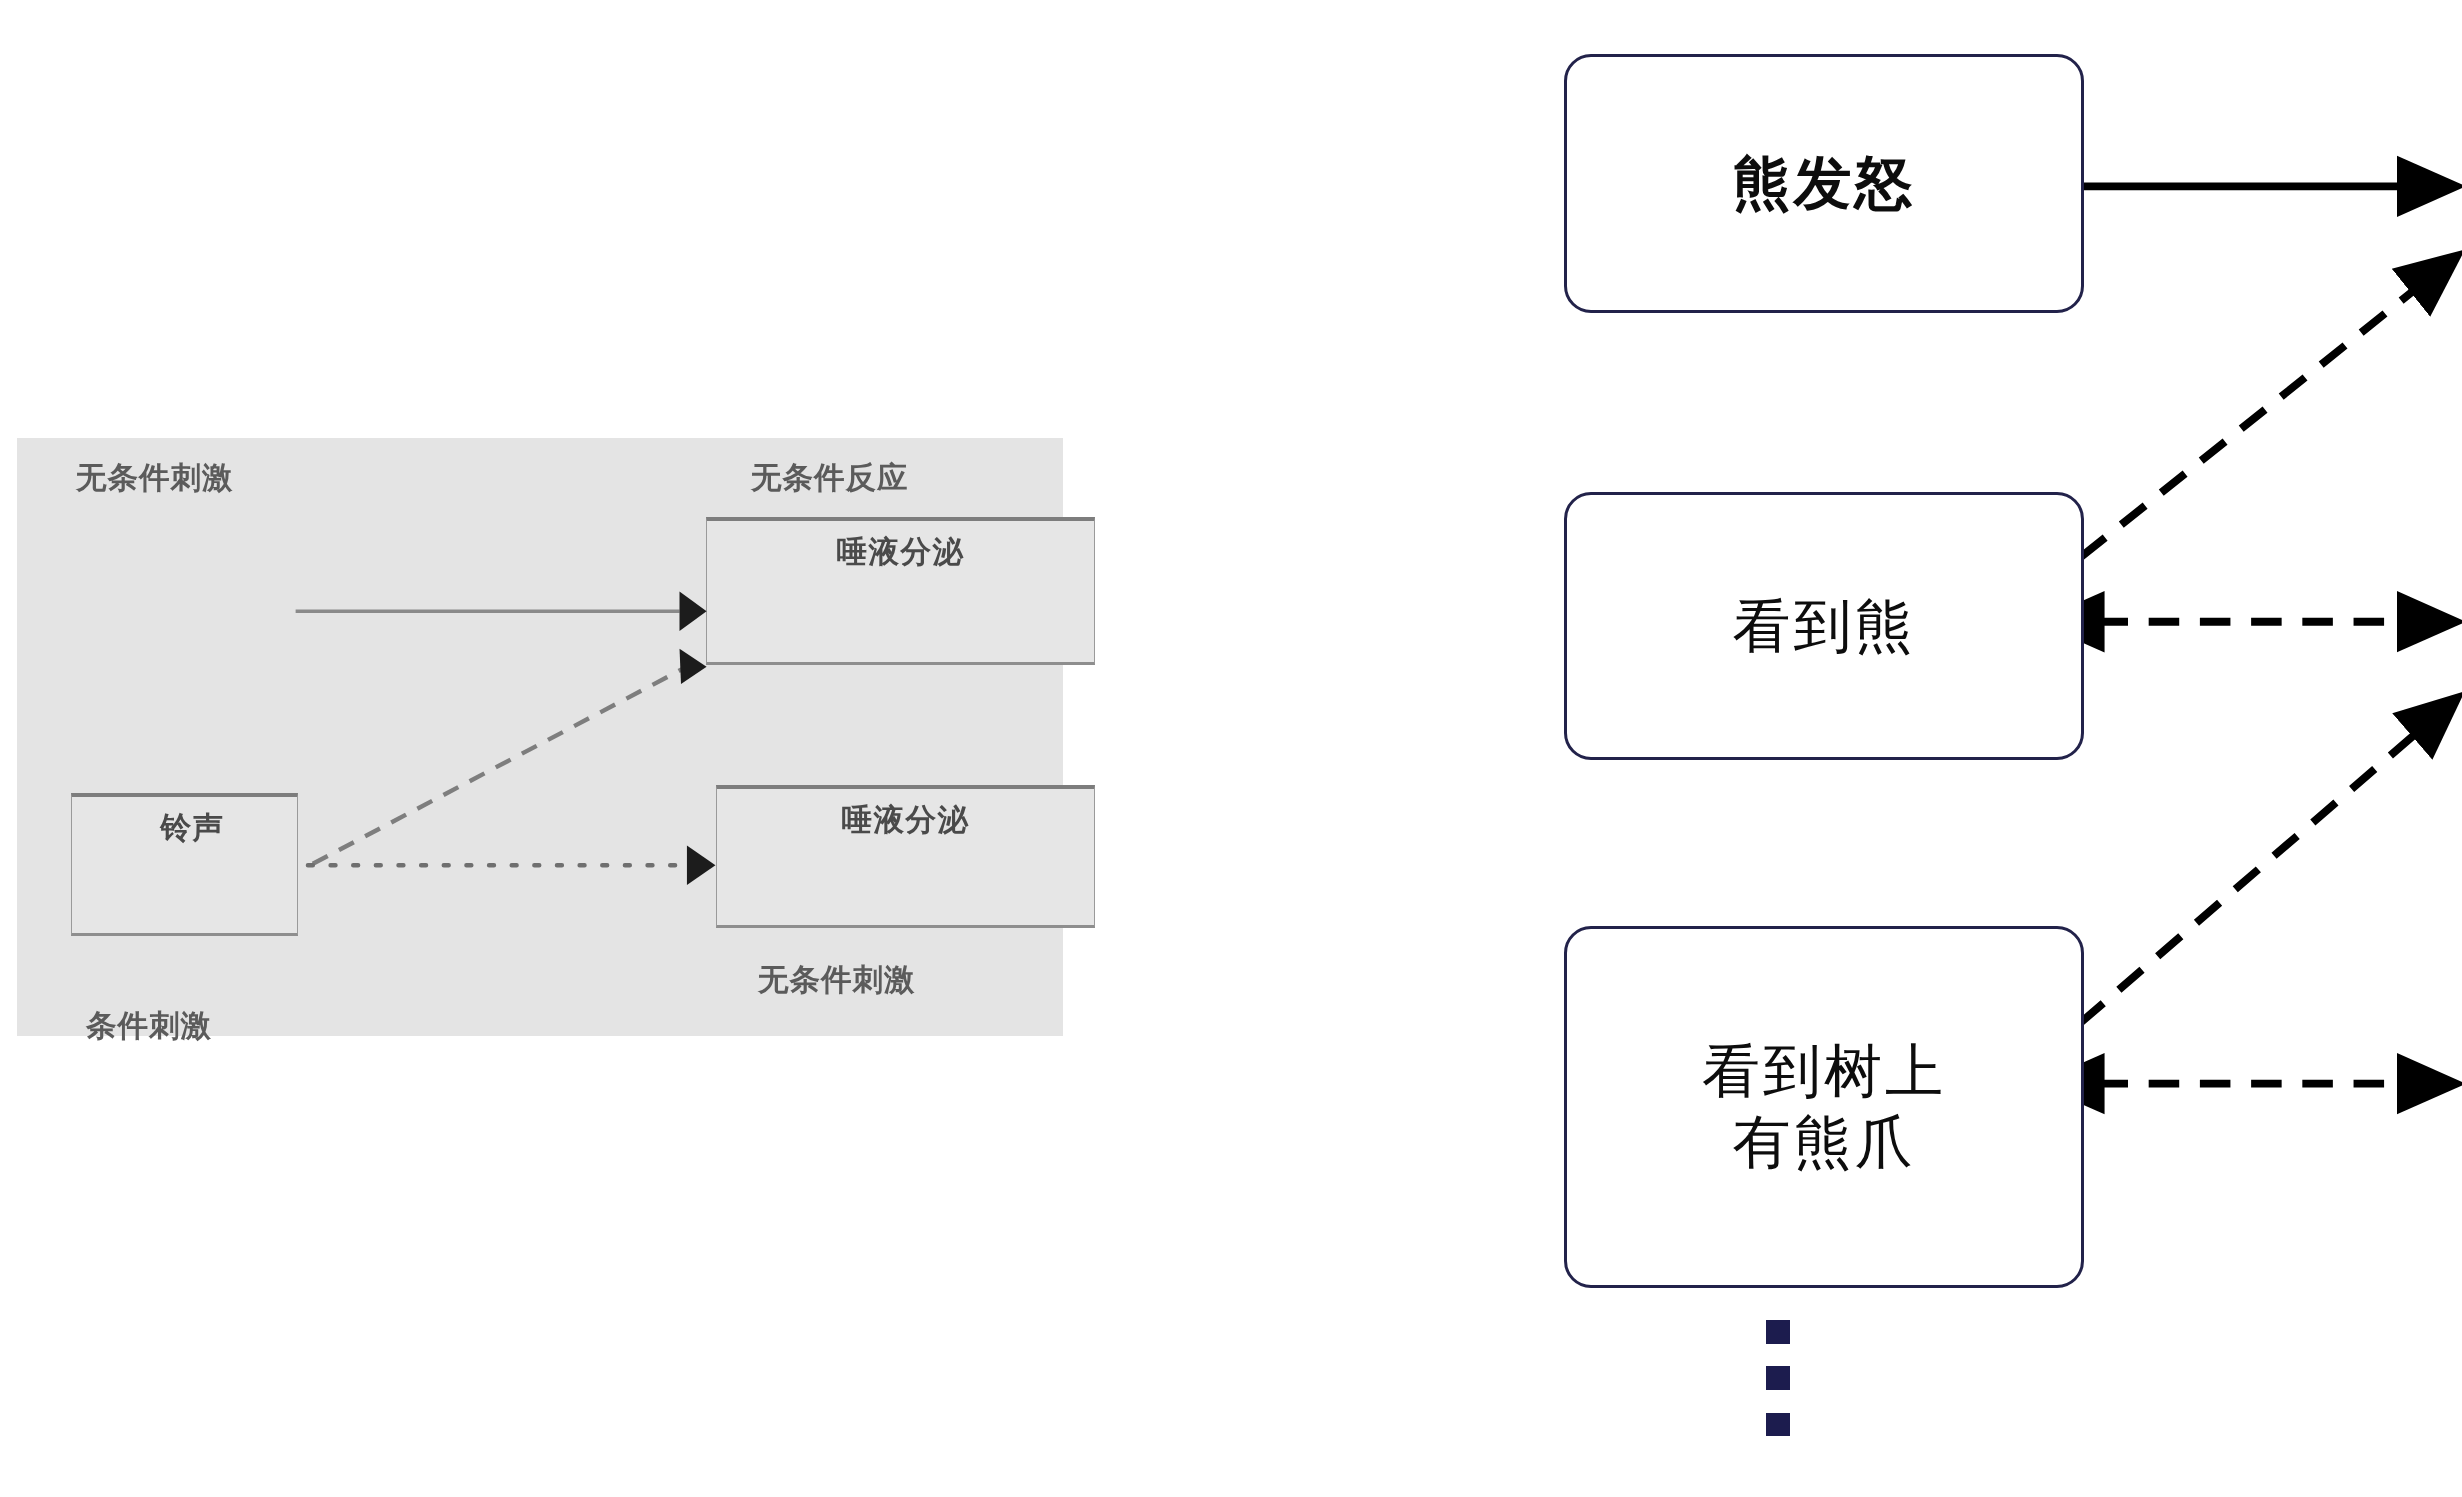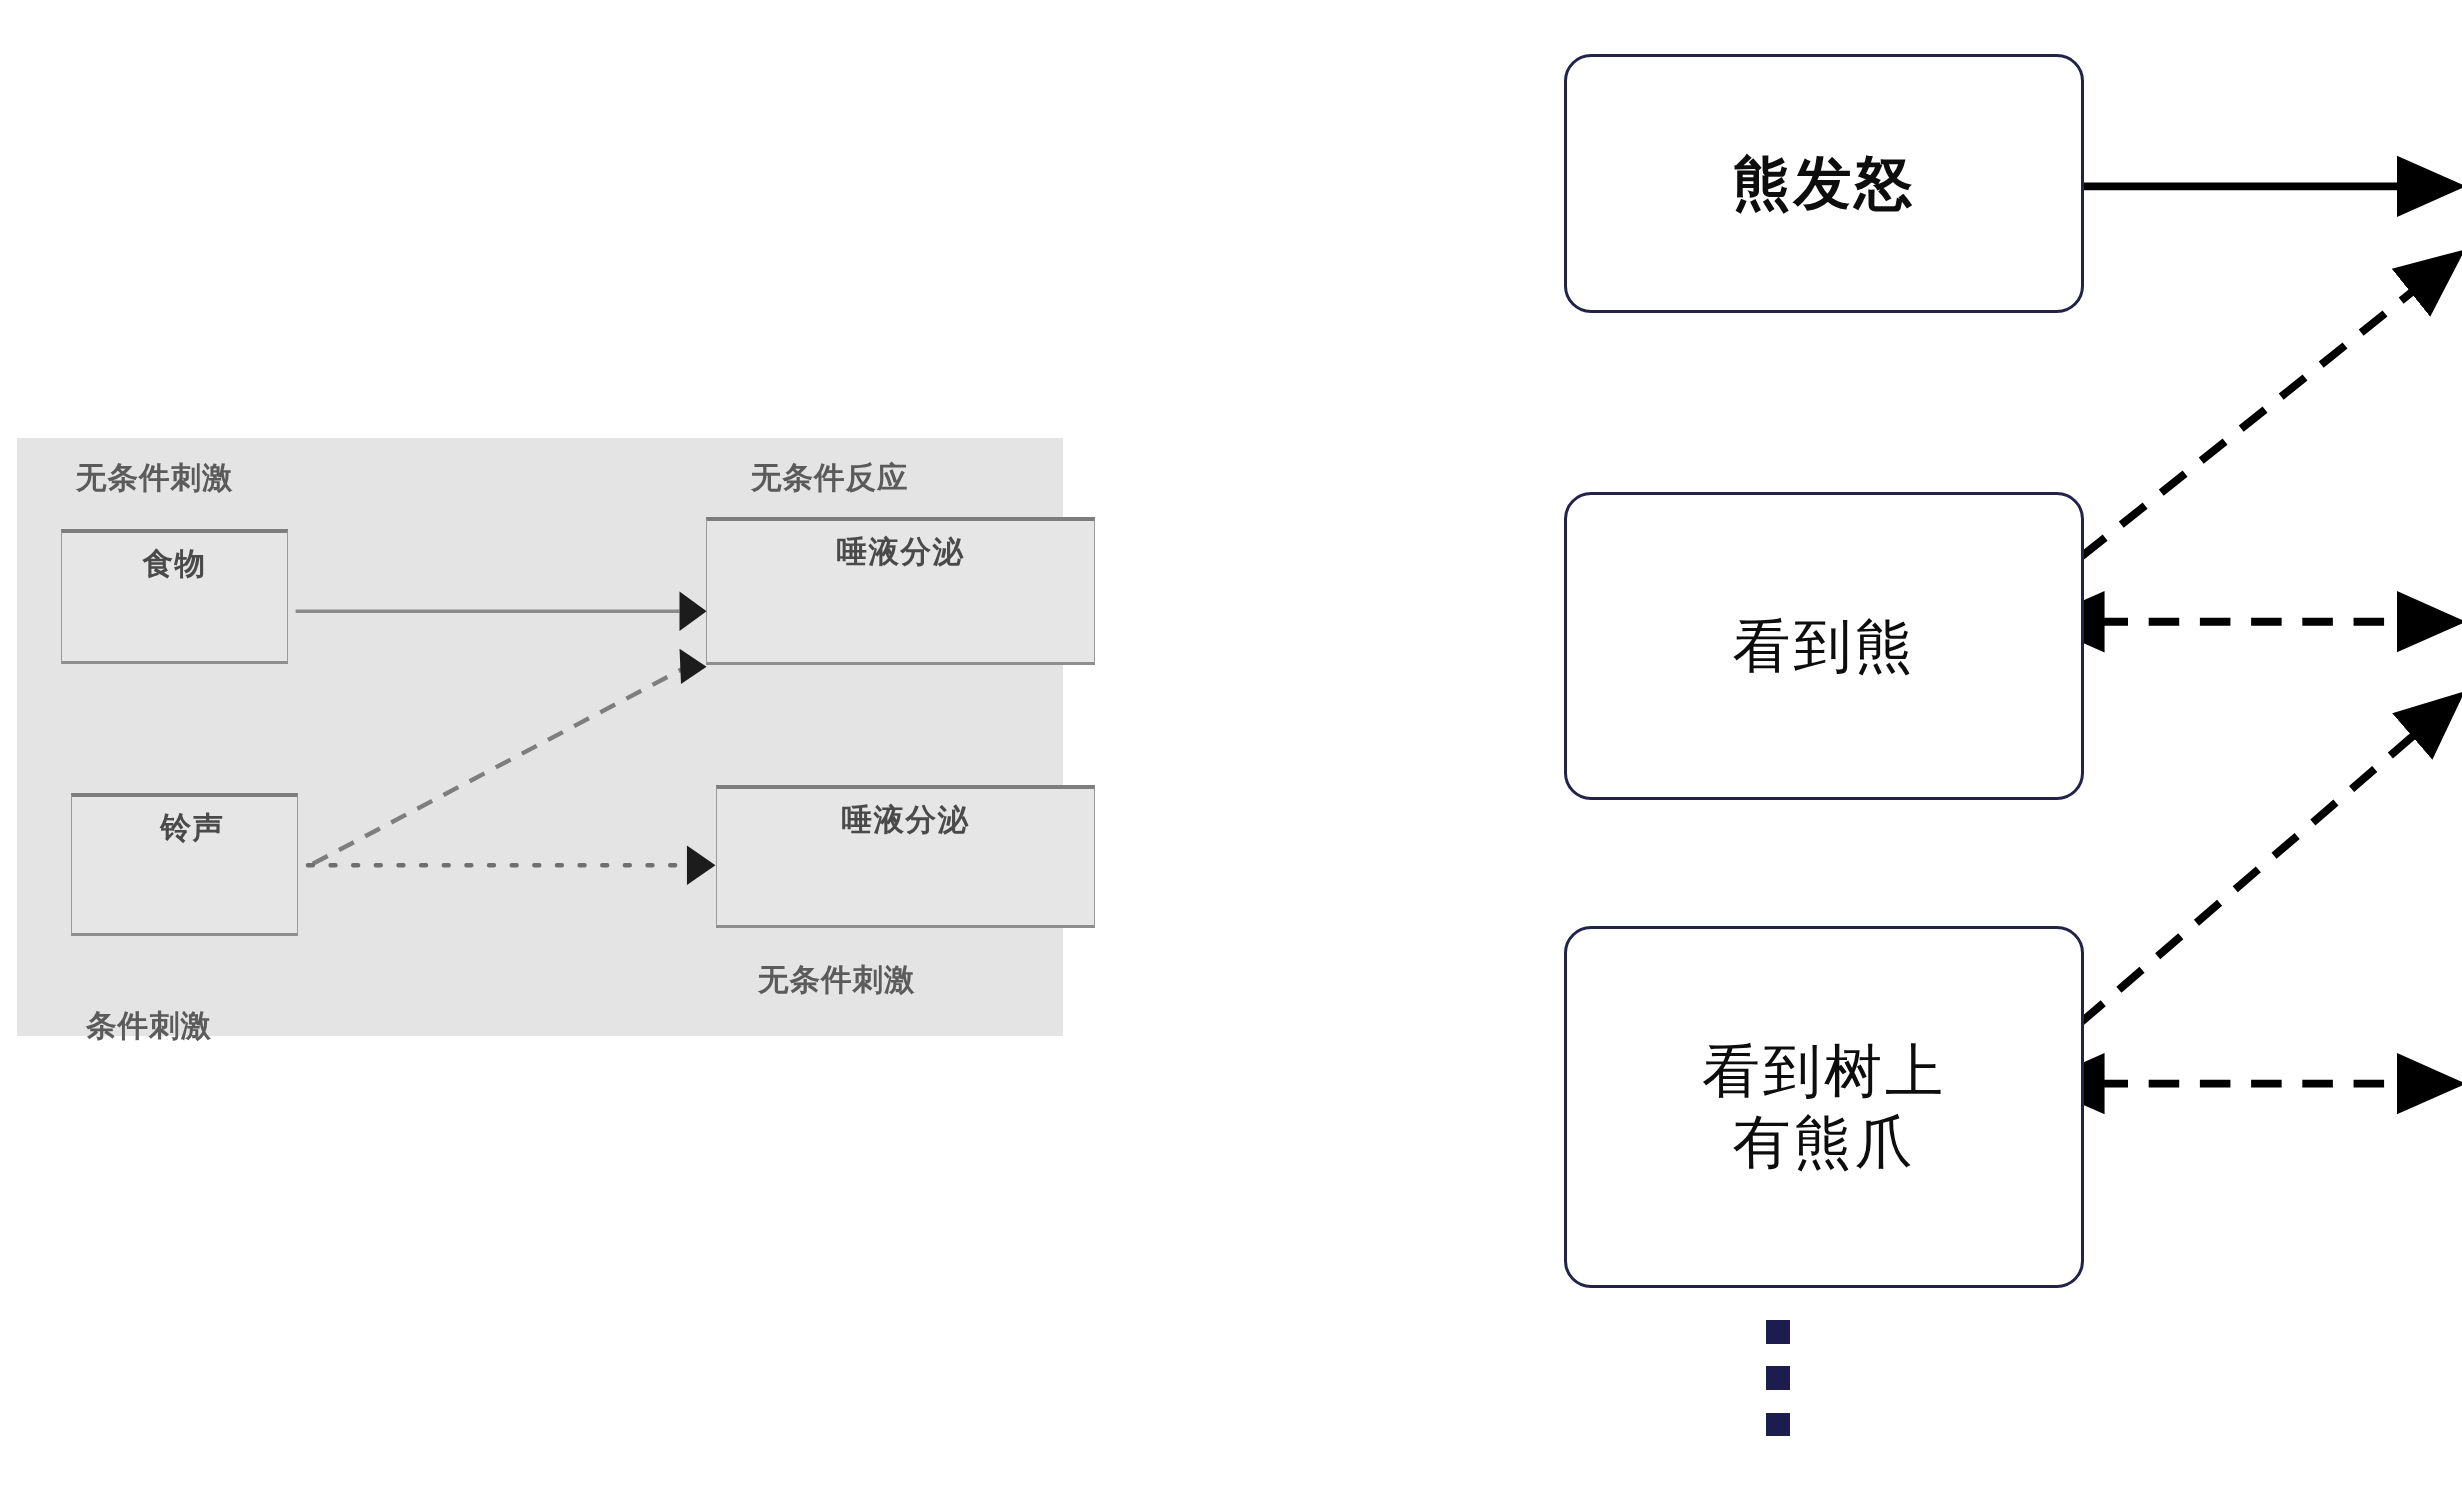--- a/index.html
+++ b/index.html
@@ -49,44 +49,41 @@
   }
   .node.dark{border:3.4px solid #22224a;}
 
   .node .cn{
     color:#0d0d0d;font-size:58px;letter-spacing:3px;line-height:1.22;
     white-space:pre-line;
   }
   .node .cn.bold{font-weight:bold;}
 
   #node-bear-angry   {left:1519px;top:54px; width:520px;height:259px;}
-  #node-see-bear     {left:1519px;top:492px;width:520px;height:308px;}
+  #node-see-bear     {left:1519px;top:492px;width:520px;height:268px;}
   #node-claw-marks   {left:1519px;top:926px;width:520px;height:362px;}
 
   #edges{position:absolute;left:0;top:0;width:3306px;height:1498px;pointer-events:none;}
 
   
   .ellipsis{position:absolute;display:flex;flex-direction:column;gap:22.7px;}
   .ellipsis i{display:block;width:23.6px;height:23.6px;}
   #ellipsis-left {left:1766px;top:1320px;}
   #ellipsis-left  i{background:#1c1c4e;}
 </style>
 </head>
 <body>
 
 <div id="classical-panel">
 
   <div class="cc-label" id="cc-label-ucs">无条件刺激</div>
   <div class="cc-label" id="cc-label-ucr">无条件反应</div>
   <div class="cc-label" id="cc-label-cs">条件刺激</div>
   <div class="cc-label" id="cc-label-cr">无条件刺激</div>
 
-  <div class="cc-box" id="cc-box-food">
-    <span>食物</span>
-  </div>
   <div class="cc-box" id="cc-box-bell">
     <span>铃声</span>
   </div>
   <div class="cc-box" id="cc-box-saliva1">
     <span>唾液分泌</span>
   </div>
   <div class="cc-box" id="cc-box-saliva2">
     <span>唾液分泌</span>
   </div>
 

